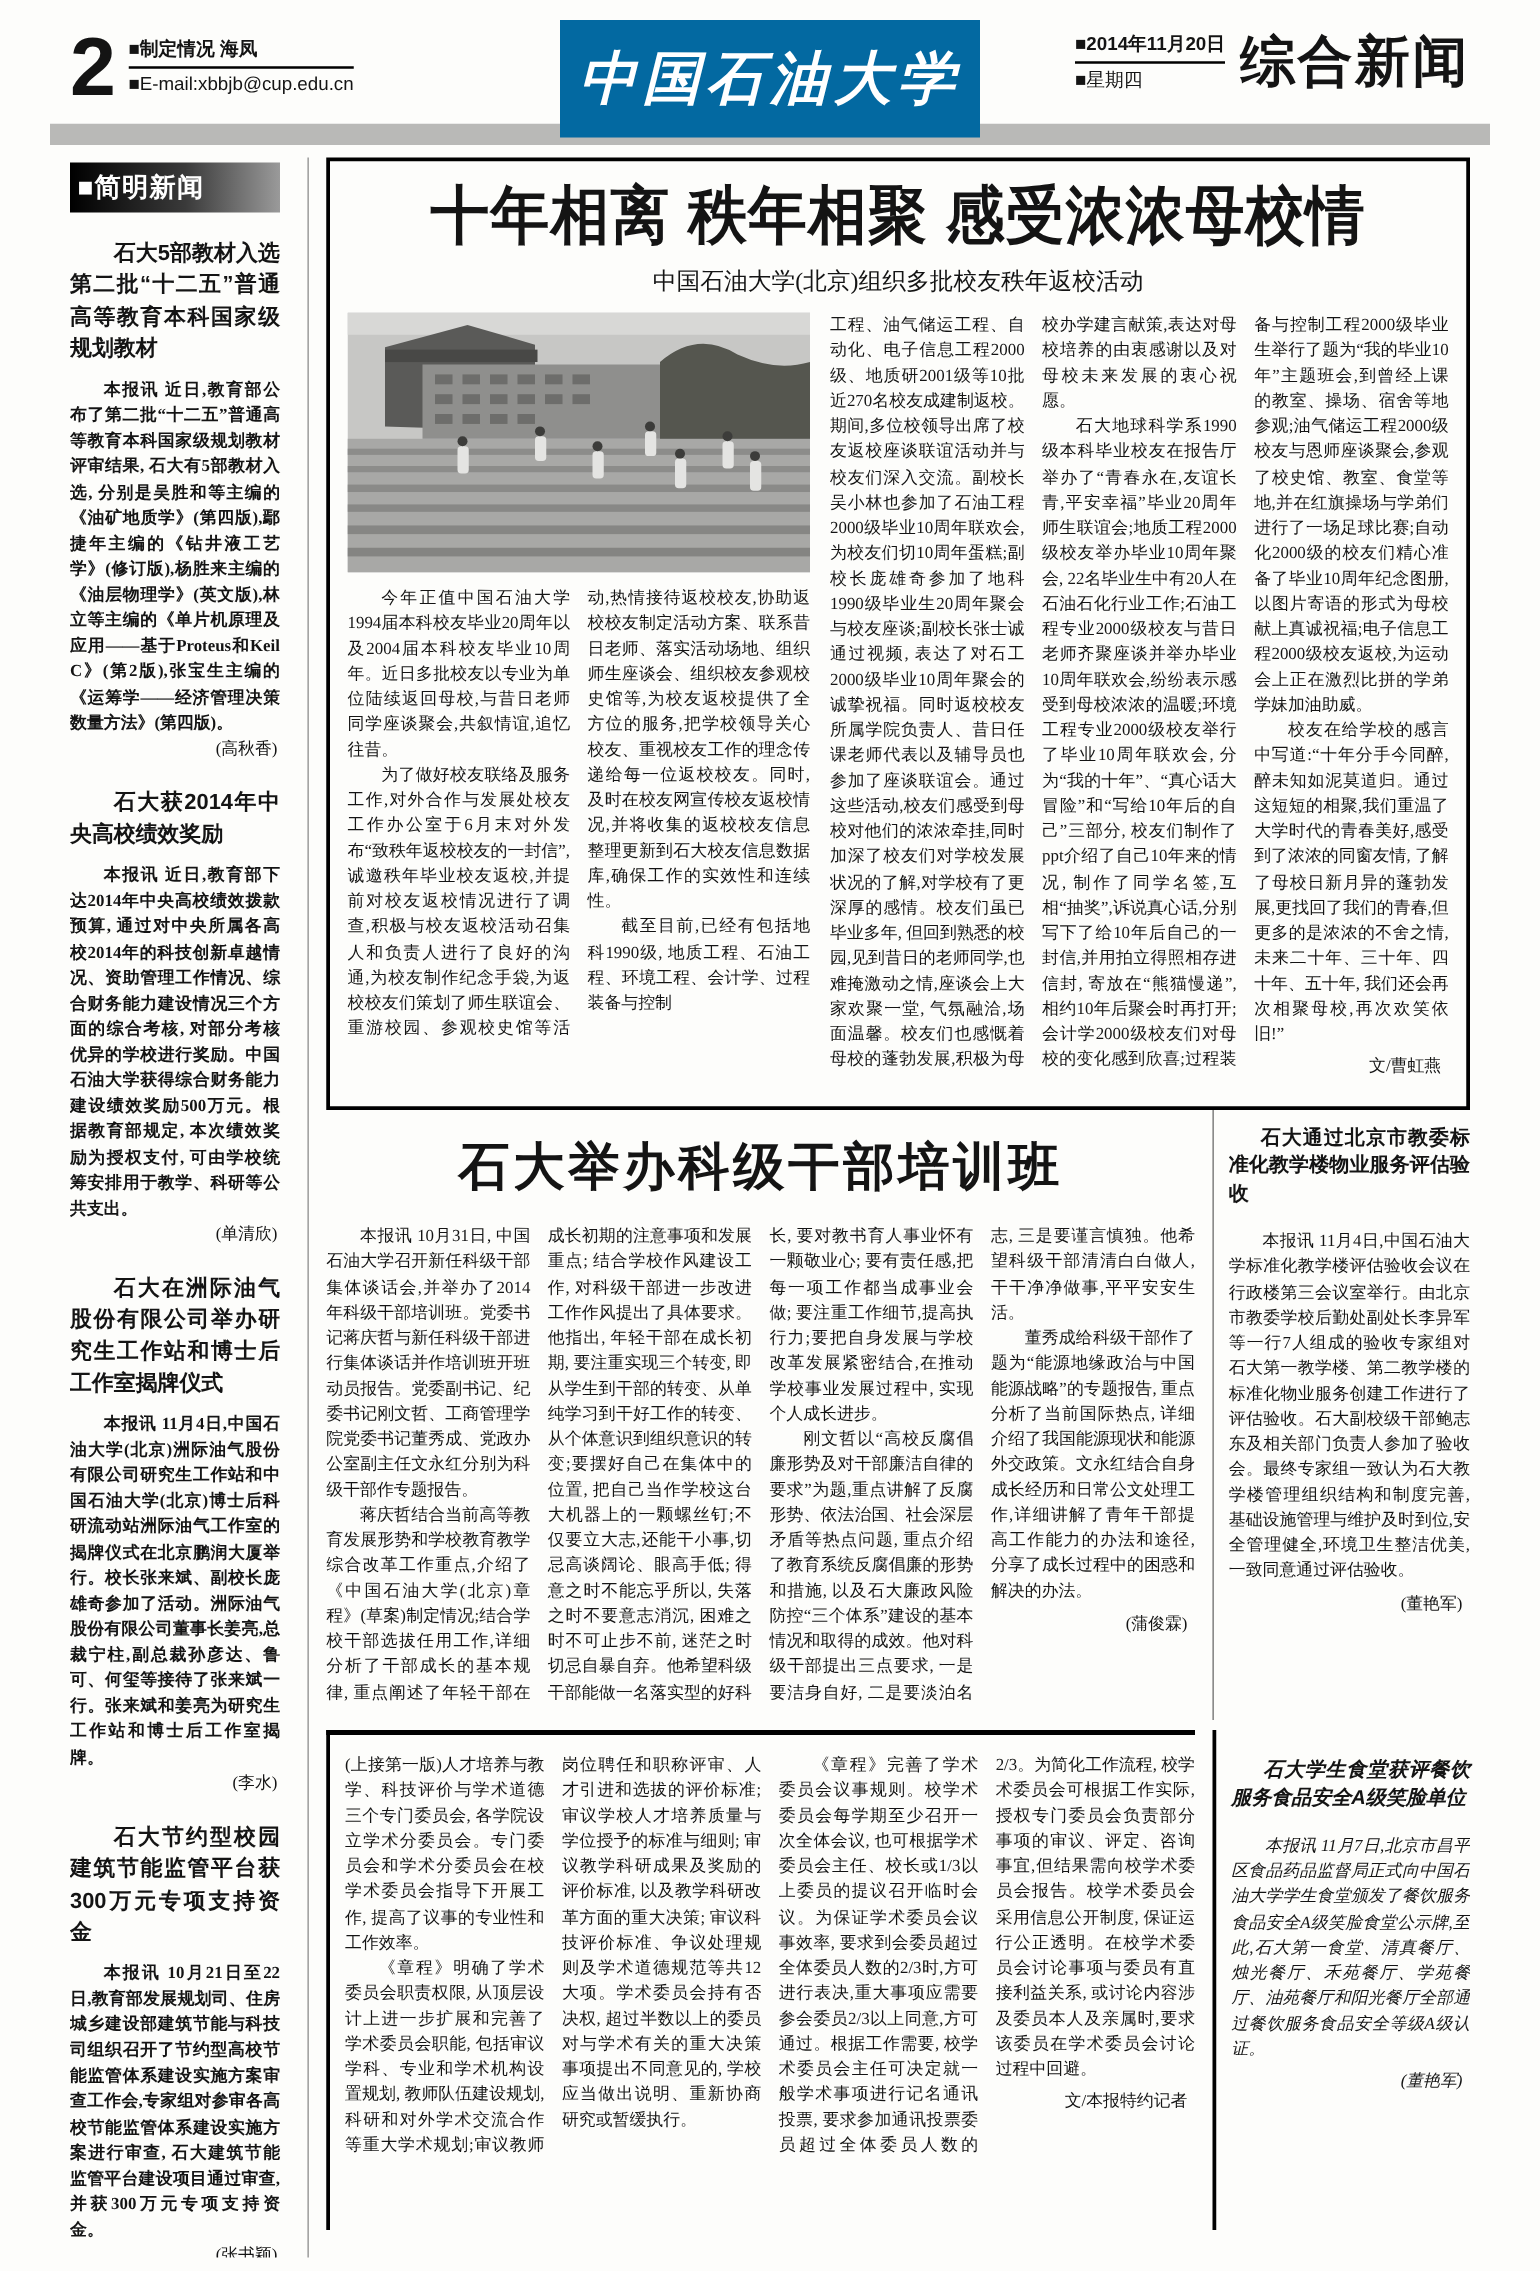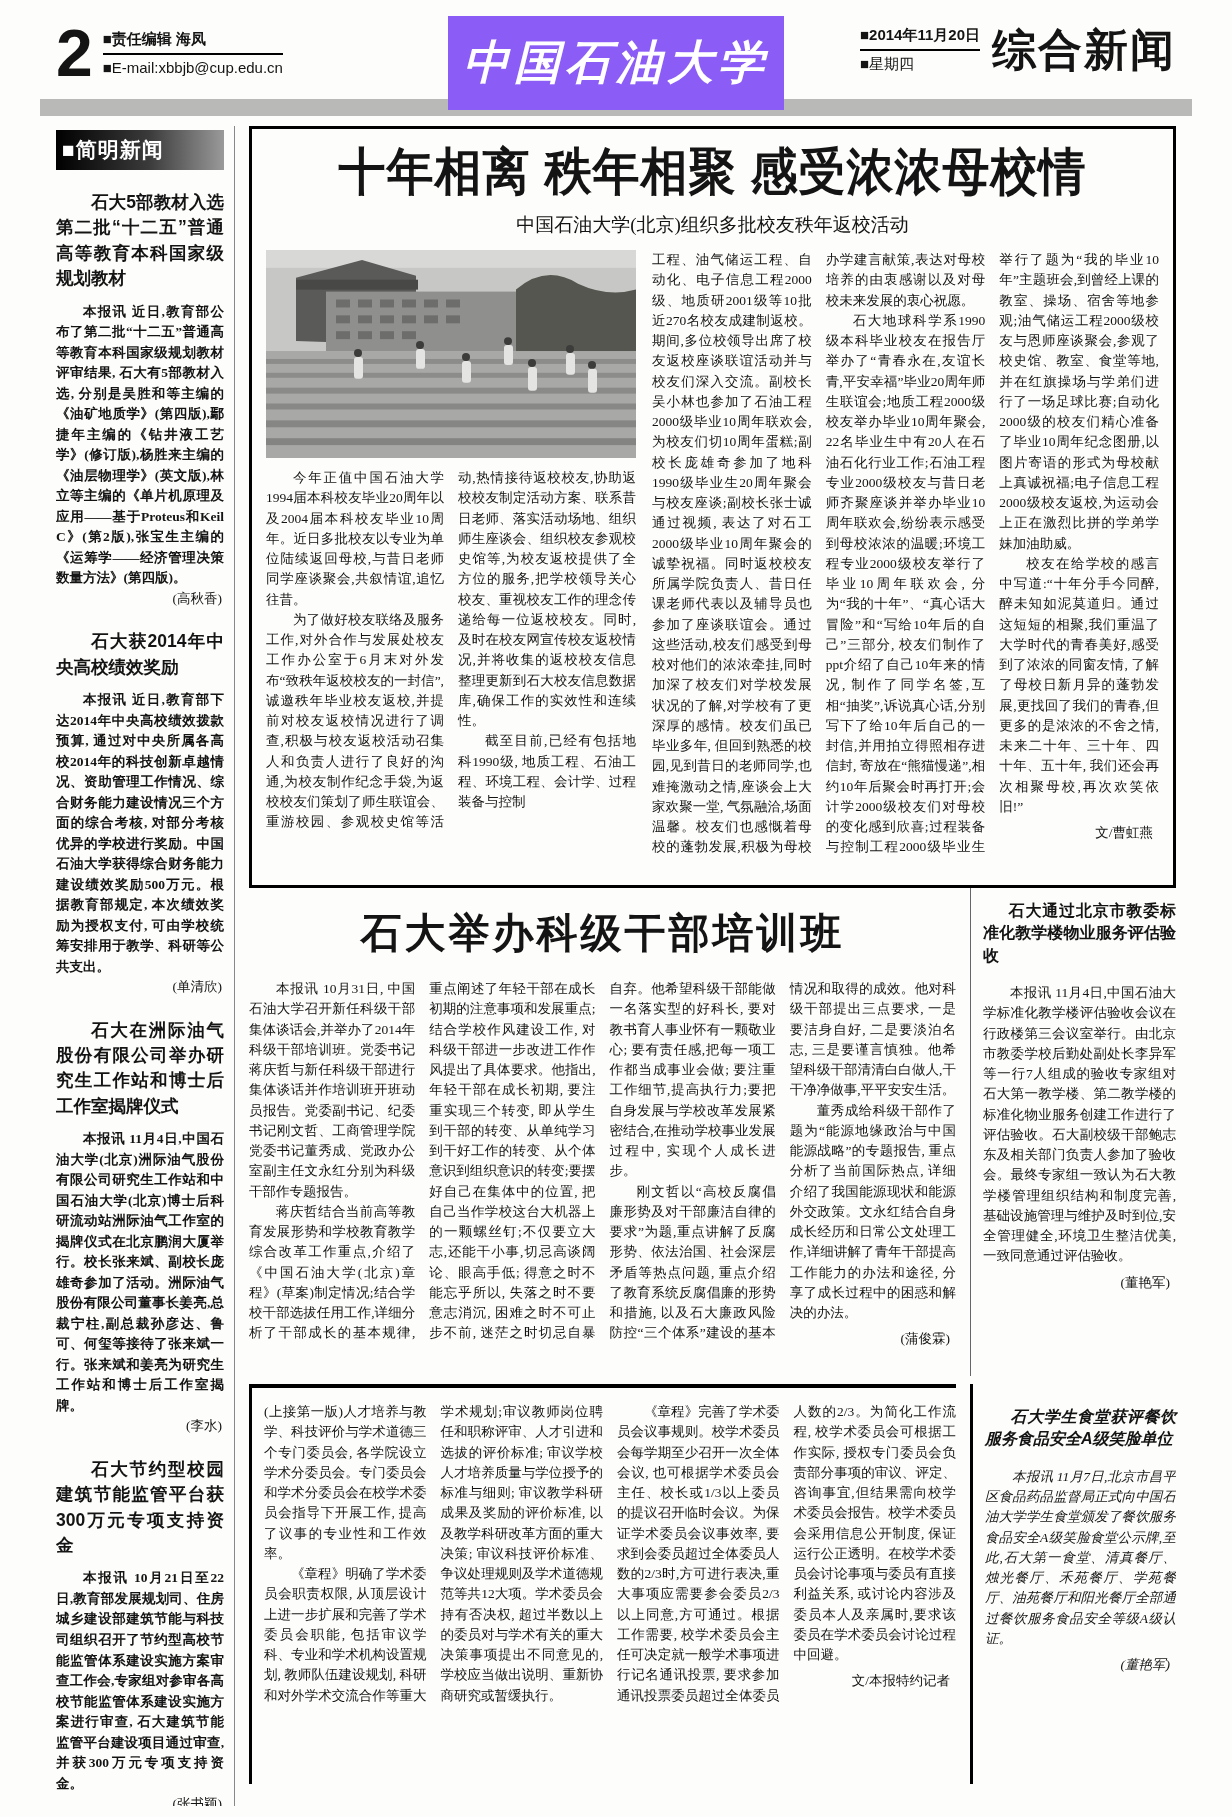--- a/index.html
+++ b/index.html
@@ -7,31 +7,31 @@
         box-sizing:border-box;padding:16px 56px 0 56px;overflow:hidden;color:#141414;
         font-family:"Liberation Serif","DejaVu Serif",serif;}
   
   .hdr{position:relative;height:100px;}
   .hdr-left{position:absolute;left:0;top:6px;display:flex;gap:10px;align-items:flex-start;}
   .page-num{font-family:"Liberation Sans","DejaVu Sans",sans-serif;font-weight:900;font-size:66px;line-height:0.95;}
   .ed-block{font-size:15px;padding-top:8px;font-family:"Liberation Sans",sans-serif;}
   .ed-block .row1{font-weight:bold;padding-bottom:4px;border-bottom:2px solid #000;margin-bottom:4px;}
   .gray-band{position:absolute;left:-16px;right:-16px;bottom:0;height:17px;background:#b9b9b7;}
   .masthead{position:absolute;left:50%;transform:translateX(-50%);top:0;width:336px;height:94px;
-            background:#8b5cf6;color:#fff;display:flex;align-items:center;justify-content:center;
+            background:#0369a1;color:#fff;display:flex;align-items:center;justify-content:center;
             font-size:46px;font-weight:bold;font-style:italic;letter-spacing:5px;z-index:2;
             font-family:"DejaVu Serif",serif;}
   .hdr-right{position:absolute;right:0;top:10px;display:flex;gap:12px;align-items:center;}
   .date-block{font-size:15px;font-family:"Liberation Sans",sans-serif;}
   .date-block .row1{font-weight:bold;padding-bottom:4px;border-bottom:2px solid #000;margin-bottom:4px;}
   .section-name{font-family:"Liberation Sans","DejaVu Sans",sans-serif;font-weight:900;font-size:44px;
                 letter-spacing:2px;line-height:1;}
   
   .body-grid{display:flex;gap:14px;margin-top:10px;height:1680px;}
-  .sidebar{width:168px;flex-shrink:0;border-right:1px solid #888;padding-right:10px;overflow:hidden;}
+  .sidebar{width:168px;flex-shrink:0;border-right:1px solid #888;padding-right:22px;overflow:hidden;}
   .content{flex:1;min-width:0;}
   
   .brief-hd{background:linear-gradient(90deg,#000 0%,#3a3a3a 55%,#9a9a9a 100%);color:#fff;
             font-family:"Liberation Sans",sans-serif;font-weight:bold;font-size:21px;
             padding:6px 6px;margin:4px 0 20px 0;letter-spacing:1px;}
   .brief-item{margin-bottom:20px;}
   .brief-title{font-family:"Liberation Sans","DejaVu Sans",sans-serif;font-weight:900;font-size:17.5px;
                line-height:1.45;text-align:justify;text-indent:2em;margin-bottom:10px;}
   .brief-body{font-size:13.5px;line-height:1.52;text-align:justify;}
   .brief-body p{margin:0;text-indent:2em;font-weight:bold;}
@@ -72,21 +72,21 @@
 </style>
 </head>
 <body>
 
 <div class="page">
 
   <div class="hdr">
     <div class="hdr-left">
       <div class="page-num">2</div>
       <div class="ed-block">
-        <div class="row1">■责任编辑 海凤</div>
+        <div class="row1">■制定情况 海凤</div>
         <div class="row2">■E-mail:xbbjb@cup.edu.cn</div>
       </div>
     </div>
     <div class="masthead">中国石油大学</div>
     <div class="hdr-right">
       <div class="date-block">
         <div class="row1">■2014年11月20日</div>
         <div class="row2">■星期四</div>
       </div>
       <div class="section-name">综合新闻</div>

